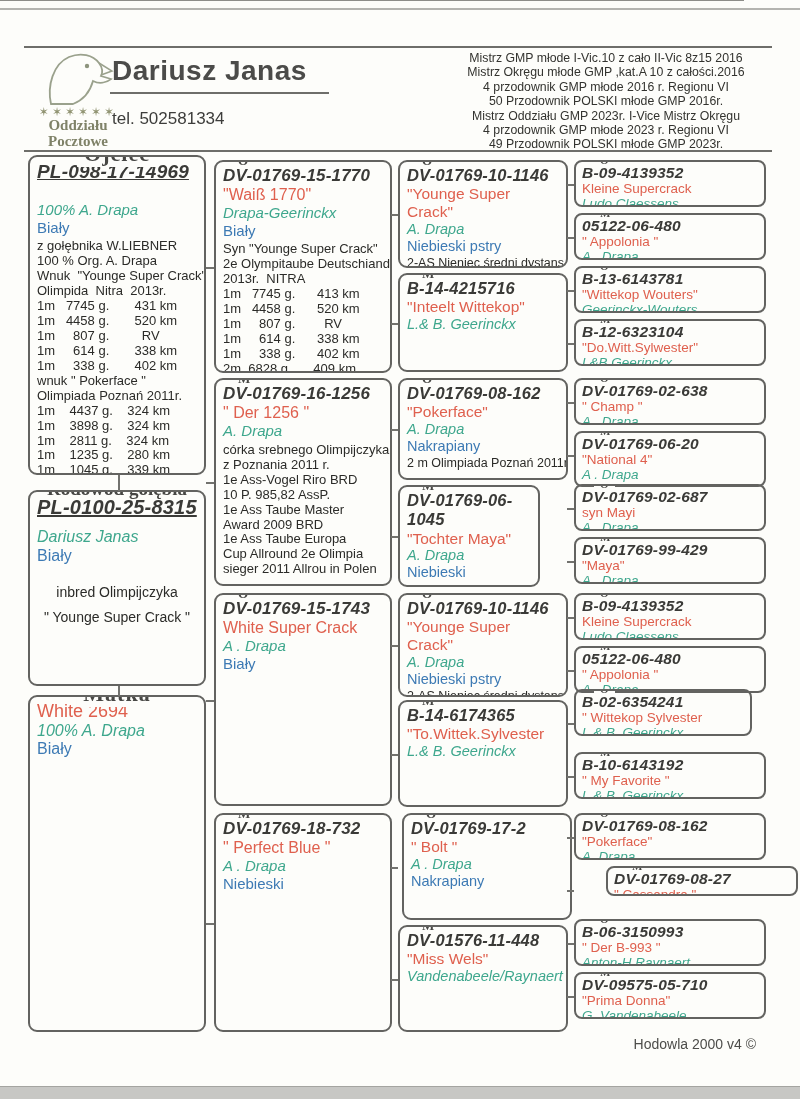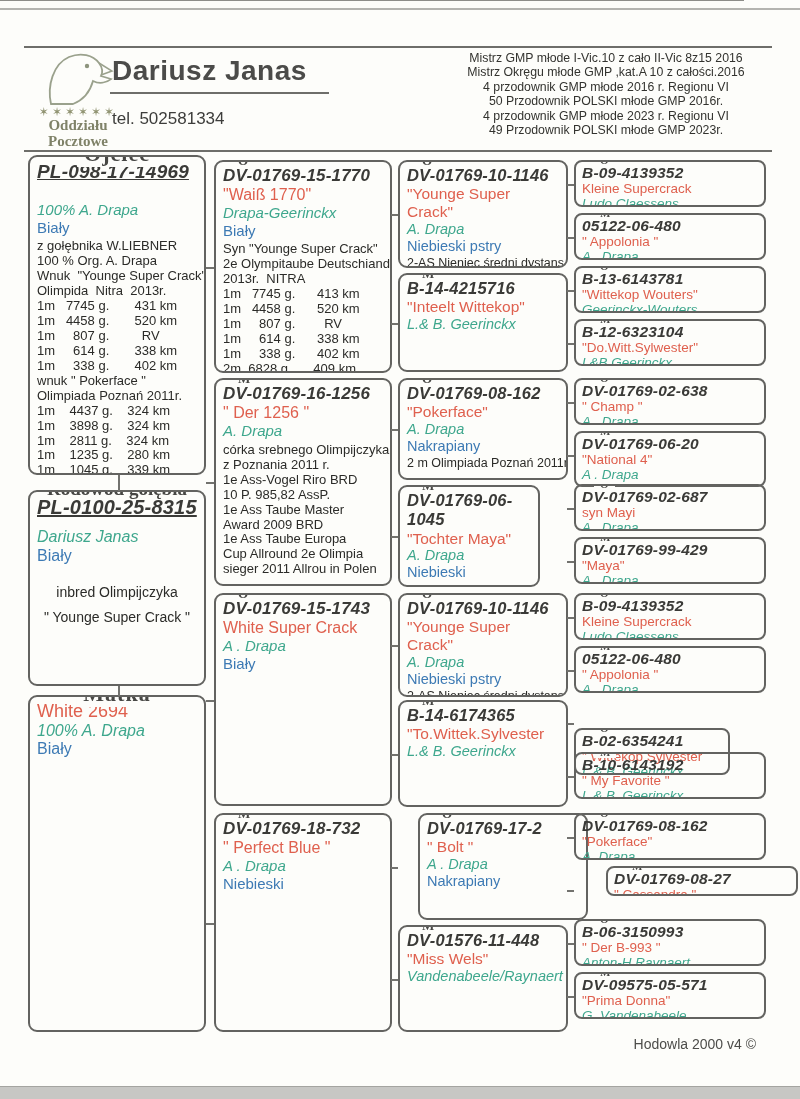--- a/index.html
+++ b/index.html
@@ -81,20 +81,21 @@
   <div class="logo-text">Oddziału</div>
   <div class="logo-text">Pocztowe</div>
 </div>
 <div class="owner-name">Dariusz Janas</div>
 <div class="owner-tel">tel. 502581334</div>
 <div class="achievements" id="achievements">
     <div>Mistrz GMP młode  I-Vic.10 z cało II-Vic 8z15 2016</div>
     <div>Mistrz Okręgu młode GMP ,kat.A 10 z całości.2016</div>
     <div>4 przodownik GMP młode 2016 r. Regionu VI</div>
     <div>50 Przodownik POLSKI młode GMP 2016r.</div>
+    <div>Mistrz Oddziału GMP 2023r.  I-Vice Mistrz Okręgu</div>
     <div>4 przodownik GMP młode 2023 r.  Regionu VI</div>
     <div>49 Przodownik POLSKI młode  GMP 2023r.</div>
   </div>
 
 <div class="pbox g1" id="father-box" style="left:28px;top:155px;width:178px;height:320px;">
   <span class="legend big">Ojciec</span>
   <div class="ring">PL-098-17-14969</div>
   <div class="gap"></div>
     <div class="gap"></div>
   <div class="breeder">100% A. Drapa</div>
@@ -228,21 +229,21 @@
     <div class="pcolor">Niebieski pstry</div>
     <div class="notes">2-AS Nieniec średni dystans</div>
   </div>
     <div class="pbox g3" style="left: 398px; top: 700px; width: 170px; height: 107px;">
     <span class="legend">M</span>
     <div class="ring">B-14-6174365</div>
     <div class="bname">"To.Wittek.Sylvester</div>
     <div class="breeder">L.&amp; B. Geerinckx</div>
 
   </div>
-    <div class="pbox g3" style="left: 418px; top: 813px; width: 170px; height: 107px;">
+    <div class="pbox g3" style="left: 402px; top: 813px; width: 170px; height: 107px;">
     <span class="legend">O</span>
     <div class="ring">DV-01769-17-2</div>
     <div class="bname">" Bolt "</div>
     <div class="breeder">A . Drapa</div>
     <div class="pcolor">Nakrapiany</div>
 
   </div>
     <div class="pbox g3" style="left: 398px; top: 925px; width: 170px; height: 107px;">
     <span class="legend">M</span>
     <div class="ring">DV-01576-11-448</div>
@@ -313,21 +314,21 @@
     <div class="breeder">Ludo Claessens</div>
 
   </div>
     <div class="pbox g4" style="left: 574px; top: 646px; width: 192px; height: 47px;">
     <span class="legend">M</span>
     <div class="ring">05122-06-480</div>
     <div class="bname">" Appolonia "</div>
     <div class="breeder">A . Drapa</div>
 
   </div>
-    <div class="pbox g4" style="left: 574px; top: 728px; width: 156px; height: 47px;">
+    <div class="pbox g4" style="left: 574px; top: 689px; width: 178px; height: 47px;">
     <span class="legend">O</span>
     <div class="ring">B-02-6354241</div>
     <div class="bname">" Wittekop Sylvester</div>
     <div class="breeder">L.&amp; B. Geerinckx</div>
 
   </div>
     <div class="pbox g4" style="left: 574px; top: 752px; width: 192px; height: 47px;">
     <span class="legend">M</span>
     <div class="ring">B-10-6143192</div>
     <div class="bname">" My Favorite "</div>
@@ -350,21 +351,21 @@
   </div>
     <div class="pbox g4" style="left: 574px; top: 919px; width: 192px; height: 47px;">
     <span class="legend">O</span>
     <div class="ring">B-06-3150993</div>
     <div class="bname">" Der B-993 "</div>
     <div class="breeder">Anton-H.Raynaert</div>
 
   </div>
     <div class="pbox g4" style="left: 574px; top: 972px; width: 192px; height: 47px;">
     <span class="legend">M</span>
-    <div class="ring">DV-09575-05-571</div>
+    <div class="ring">DV-09575-05-710</div>
     <div class="bname">"Prima Donna"</div>
     <div class="breeder">G. Vandenabeele</div>
 
   </div>
     <div class="stub" style="left: 206px; top: 267px; width: 8px;"></div>
     <div class="stub" style="left: 206px; top: 482px; width: 8px;"></div>
     <div class="stub" style="left: 206px; top: 700px; width: 8px;"></div>
     <div class="stub" style="left: 206px; top: 923px; width: 8px;"></div>
     <div class="stub" style="left: 391px; top: 214px; width: 7px;"></div>
     <div class="stub" style="left: 391px; top: 323px; width: 7px;"></div>

